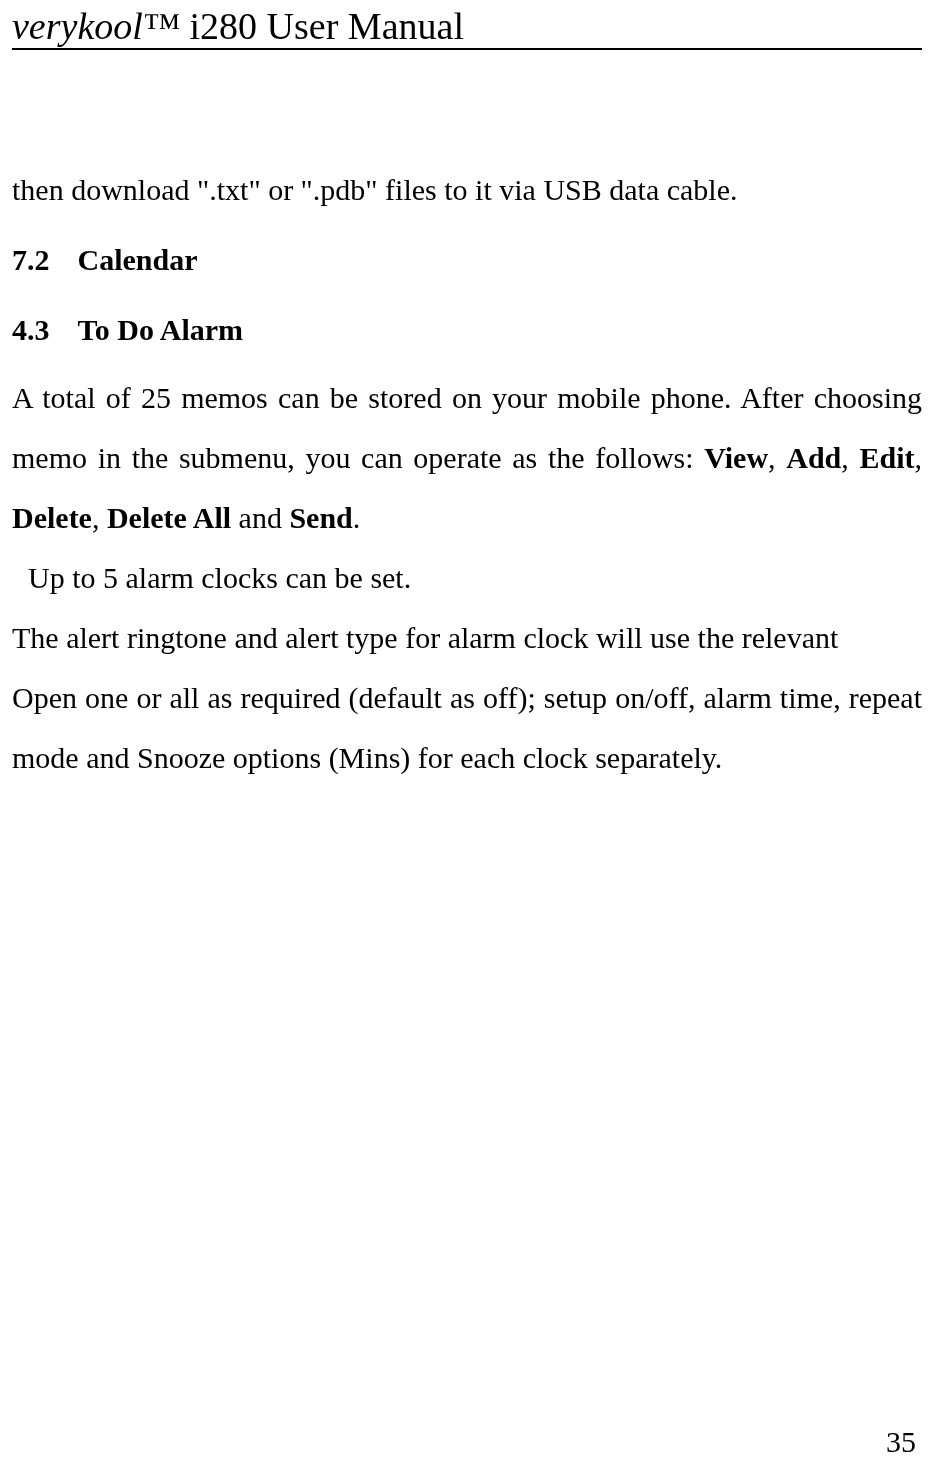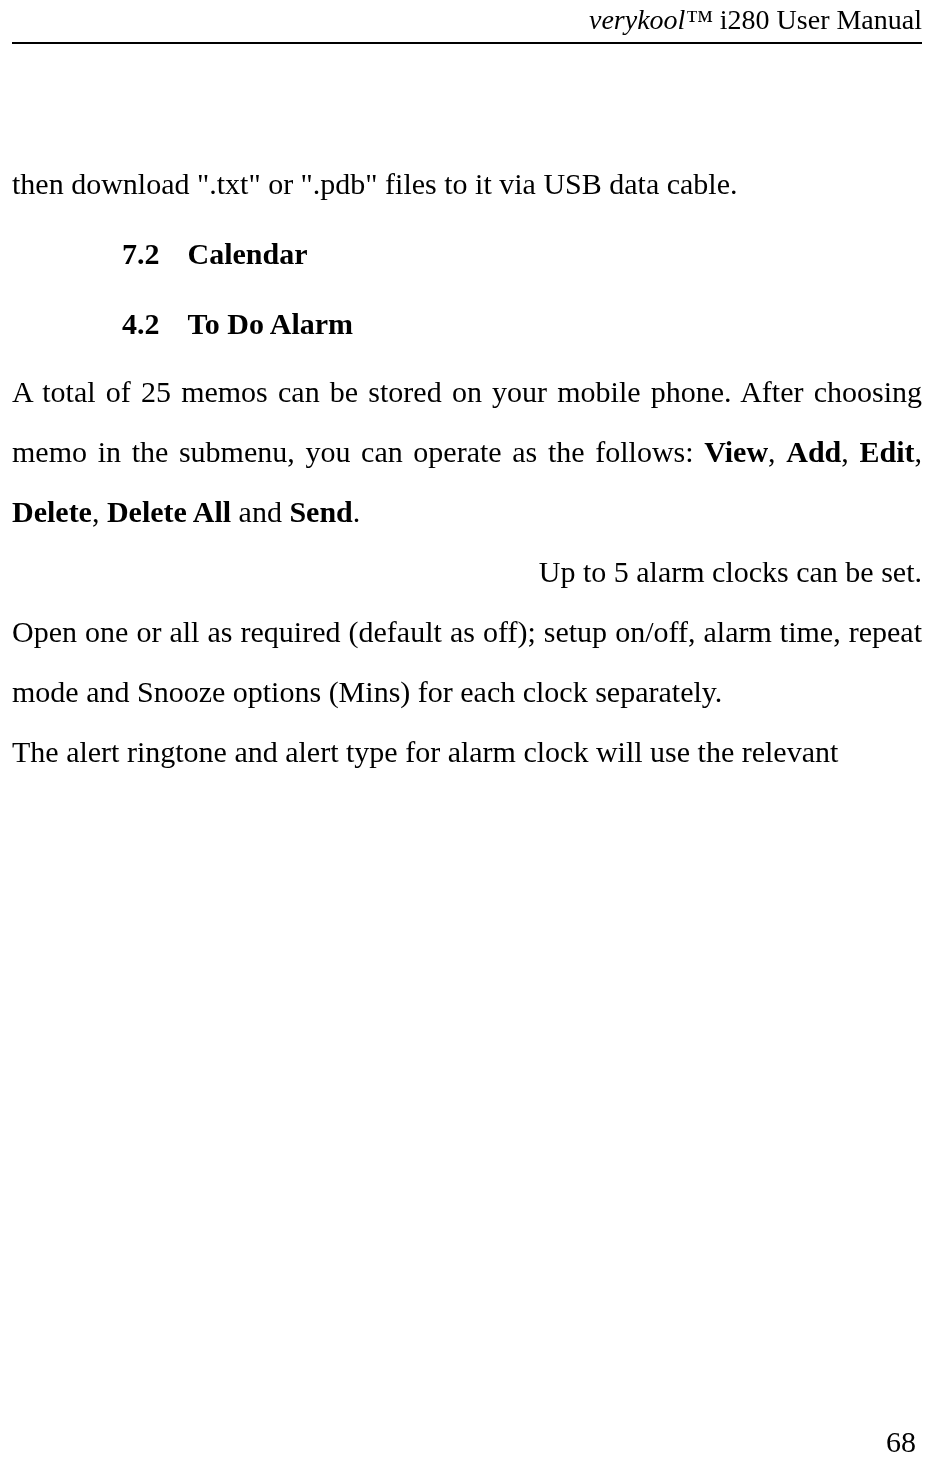--- a/index.html
+++ b/index.html
@@ -10,25 +10,24 @@
     body {
       width: 934px;
       height: 1469px;
       background: #ffffff;
       font-family: "Times New Roman", Times, serif;
       color: #000000;
       position: relative;
       padding: 0 12px;
     }
     .header {
-      text-align: right;
-      font-size: 28px;
+      text-align: left;
+      font-size: 38px;
       font-style: italic;
       padding-top: 4px;
-      padding-bottom: 6px;
     }
     .header .tm {
       font-style: italic;
     }
     .header .title-rest {
       font-style: normal;
     }
     .header-rule {
       border-top: 2px solid #000000;
       margin-bottom: 110px;
@@ -40,21 +39,20 @@
     .para {
       text-align: justify;
       margin-bottom: 0;
     }
     .para-gap {
       margin-bottom: 38px;
     }
     .section-heading {
       font-weight: bold;
       font-size: 30px;
-      margin-left: 110px;
       margin-top: 10px;
       margin-bottom: 8px;
     }
     .section-heading .num {
       display: inline-block;
       margin-right: 28px;
     }
     .bbold {
       font-weight: bold;
     }
@@ -82,36 +80,36 @@
     <span>then download ".txt" or ".pdb" files to it via USB data cable.</span>
   </p>
 
 
   <div class="section-heading">
     <span class="num">7.2</span><span>Calendar</span>
   </div>
 
 
   <div class="section-heading">
-    <span class="num">4.2</span><span>To Do Alarm</span>
+    <span class="num">4.3</span><span>To Do Alarm</span>
   </div>
 
   <p class="para">
     <span>A total of 25 memos can be stored on your mobile phone. After choosing memo in the submenu, you can operate as the follows: </span><span class="bbold">View</span><span>, </span><span class="bbold">Add</span><span>, </span><span class="bbold">Edit</span><span>, </span><span class="bbold">Delete</span><span>, </span><span class="bbold">Delete All</span><span> and </span><span class="bbold">Send</span><span>.</span>
   </p>
 
 
 
-  <p class="para" style="text-align:right; margin-left:16px;">
+  <p class="para" style="text-align:left; margin-left:16px;">
     <span>Up to 5 alarm clocks can be set.</span>
+  </p>
+
+  <p class="para" style="text-align:left;">
+    <span>The alert ringtone and alert type for alarm clock will use the relevant</span>
   </p>
 
   <p class="para">
     <span>Open one or all as required (default as off); setup on/off, alarm time, repeat mode and Snooze options (Mins) for each clock separately.</span>
   </p>
 
-  <p class="para" style="text-align:left;">
-    <span>The alert ringtone and alert type for alarm clock will use the relevant</span>
-  </p>
-
 </div>
 
-<div class="page-number">68</div>
+<div class="page-number">35</div>
 
 </body></html>

